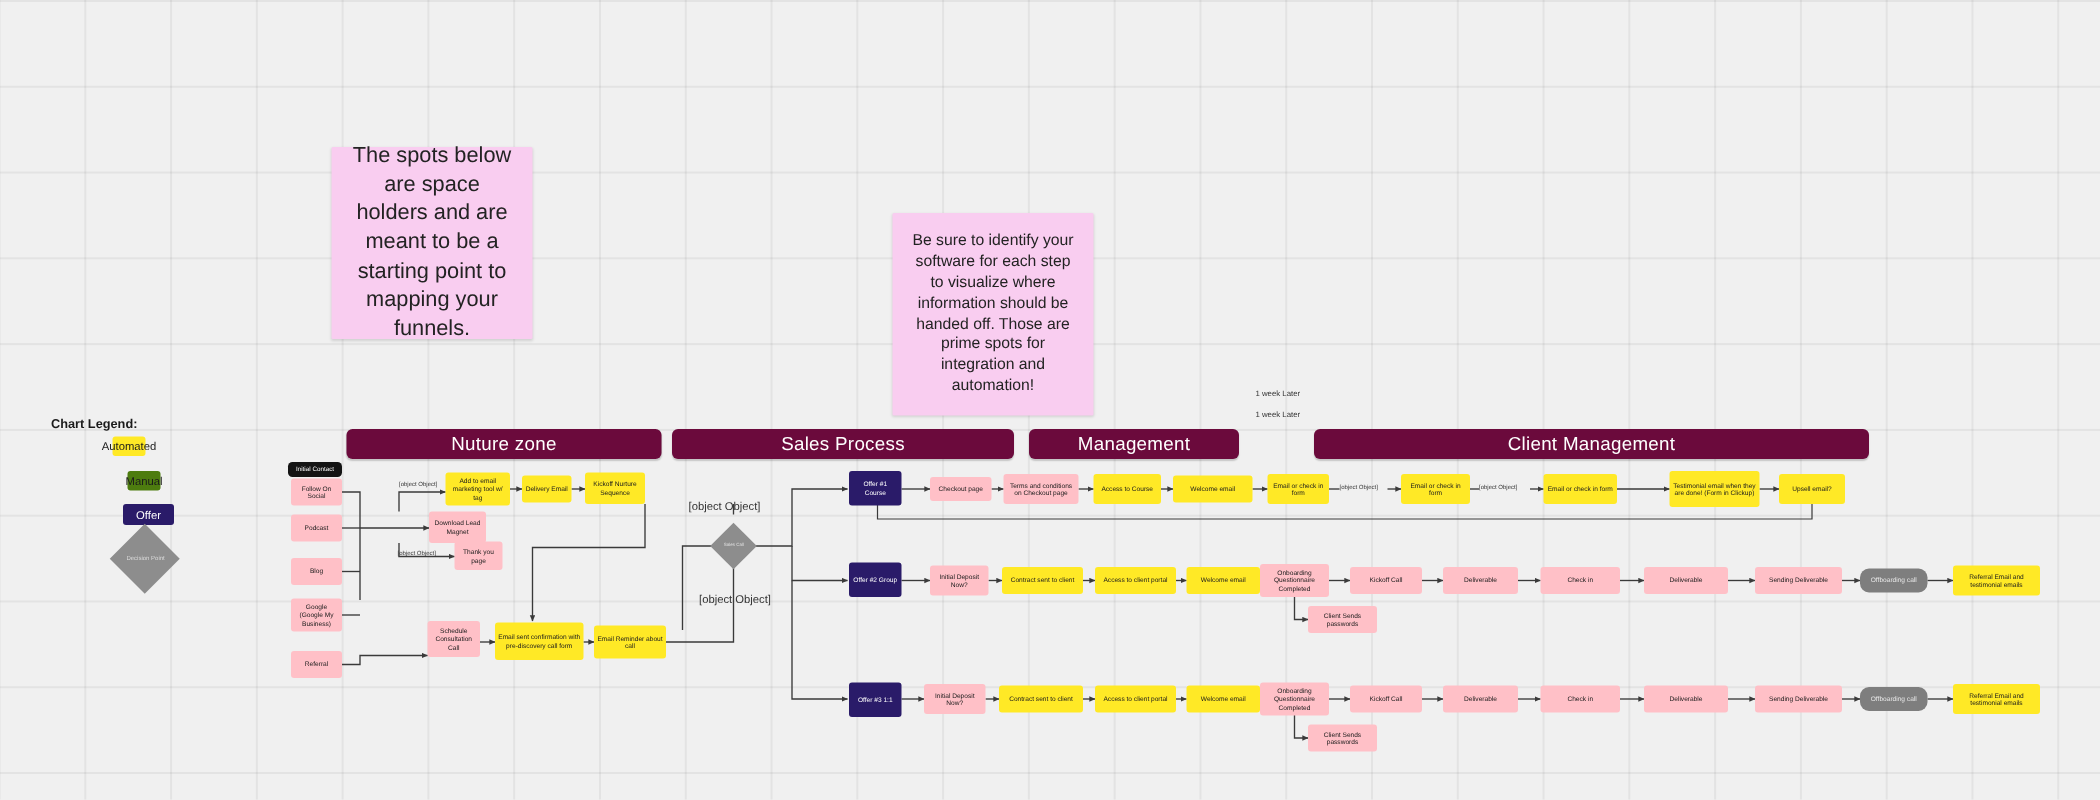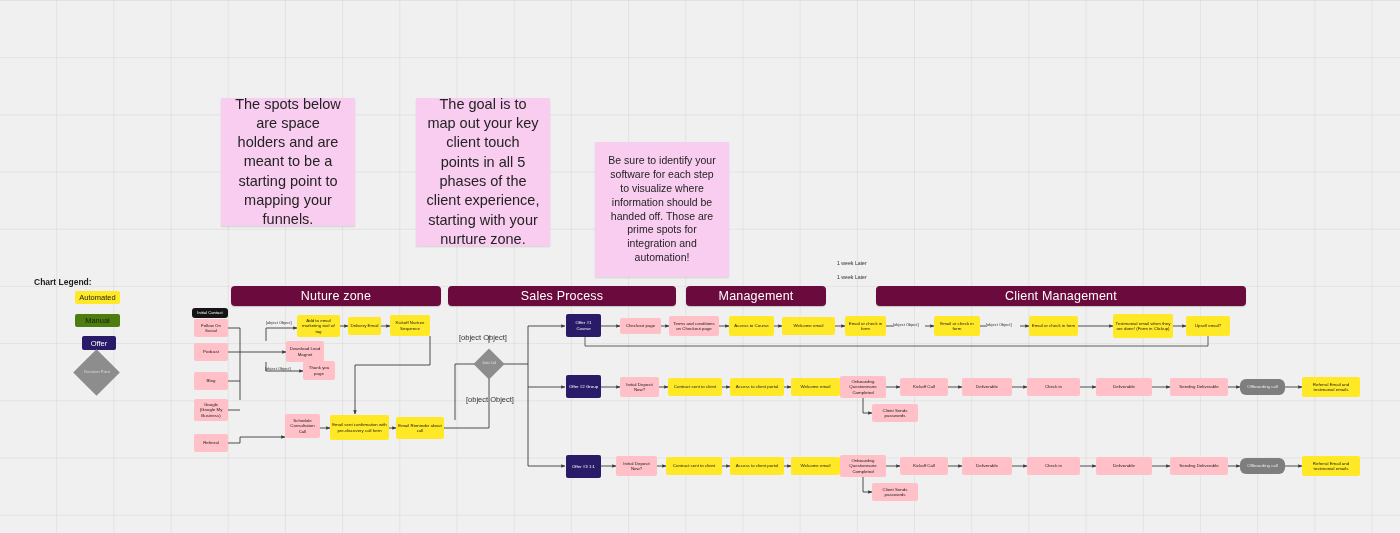--- a/index.html
+++ b/index.html
@@ -32,25 +32,25 @@
   .phase{
     position:absolute;height:20px;background:#6b0a3c;border-radius:4px;
     color:#fff;font-size:12.5px;display:flex;align-items:center;justify-content:center;
     letter-spacing:.2px;
     box-shadow:0 1px 1px rgba(0,0,0,.18);
   }
 
   
   .legend-title{position:absolute;left:34px;top:277px;font-size:8.5px;font-weight:bold;color:#1b1b1b;}
   .legend-chip{
-    position:absolute;width:45px;height:13px;border-radius:2px;
+    position:absolute;width:22px;height:13px;border-radius:2px;
     display:flex;align-items:center;justify-content:center;font-size:7.5px;
   }
   .chip-auto{left:75px;top:291px;background:#ffe926;color:#1b1b1b;}
-  .chip-manual{left:75px;top:314px;background:#4d7c0f;color:#1b1b1b;}
+  .chip-manual{left:85px;top:314px;background:#4d7c0f;color:#1b1b1b;}
   .chip-offer{left:82px;top:336px;background:#2a1b69;color:#fff;width:34px;height:14px;}
   .legend-diamond{
     position:absolute;left:80px;top:356px;width:33px;height:33px;background:#8d8d8d;
     transform:rotate(45deg);display:flex;align-items:center;justify-content:center;
   }
   .legend-diamond span{transform:rotate(-45deg);font-size:4px;color:#dcdcdc;text-align:center;line-height:1.1;display:block;width:30px;}
 
   
   .node{
     position:absolute;box-sizing:border-box;border-radius:2px;
@@ -161,23 +161,20 @@
       <path d="M1152,466 H1170" marker-end="url(#ah)"></path>
       <path d="M1228,466 H1240" marker-end="url(#ah)"></path>
       <path d="M1285,466 H1302" marker-end="url(#ah)"></path>
 
       <path d="M863,476 V492 H872" marker-end="url(#ah)"></path>
     </g>
   </svg>
 
   <div class="sticky s1">
     <span>The spots below are space holders and are meant to be a starting point to mapping your funnels.</span>
-  </div>
-  <div class="sticky s2">
-    <span>The goal is to map out your key client touch points in all 5 phases of the client experience, starting with your nurture zone.</span>
   </div>
   <div class="sticky s3">
     <span>Be sure to identify your software for each step to visualize where information should be handed off. Those are prime spots for integration and automation!</span>
   </div>
 
   <div class="legend-title">Chart Legend:</div>
   <div class="legend-chip chip-auto">Automated</div>
   <div class="legend-chip chip-manual">Manual</div>
   <div class="legend-chip chip-offer">Offer</div>
   <div class="legend-diamond">

